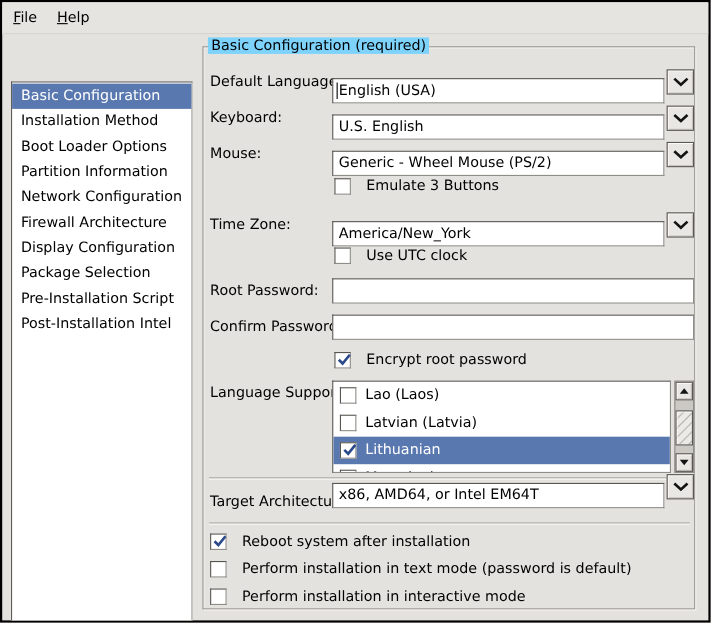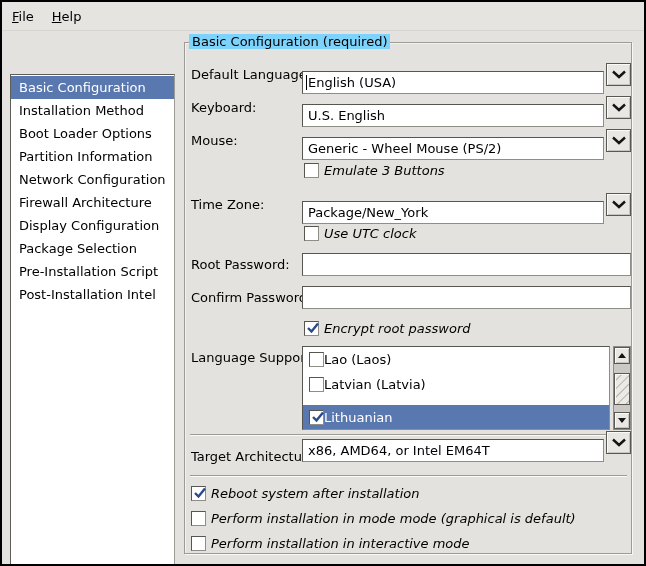--- a/index.html
+++ b/index.html
@@ -25,29 +25,29 @@
   .flabel { position:absolute; left:6px; height:23px; line-height:23px; white-space:nowrap; }
 
   .combo { position:absolute; left:117px; width:329px; height:23px; display:flex; }
   .entry { background:#fff; border:1px solid; border-color:#565550 #8f8d88 #8f8d88 #565550; height:23px;margin-top:8px; }
   .combo .entry { flex:1; position:relative; line-height:21px; padding-left:5px; margin-right:2px; overflow:hidden; white-space:nowrap; }
   .combo-btn { width:25px; height:23px; background:#e9e7e4; border:1px solid #5a5853; box-shadow:inset 1px 1px 0 #fbfaf8, inset -1px -1px 0 #c6c4bf; display:flex; align-items:center; justify-content:center; }
   .caret { position:absolute; left:3px; top:3px; width:1px; height:15px; background:#000; }
 
   input.text-field { position:absolute; left:117px; width:329px; height:23px; background:#fff; border:1px solid; border-color:#565550 #8f8d88 #8f8d88 #565550; font:13px "DejaVu Sans","Liberation Sans",sans-serif; padding-left:5px; }
 
-  .checkrow { position:absolute; display:flex; align-items:center; gap:5px; height:17px; white-space:nowrap;font-style:italic; }
+  .checkrow { position:absolute; display:flex; gap:14px; height:17px; white-space:nowrap; }
   .checkbox { position:relative; width:15px; height:15px; background:#fff; border:1px solid; border-color:#565550 #8f8d88 #8f8d88 #565550; flex:0 0 auto; }
   .checkbox .tick { display:none; position:absolute; left:0px; top:-2px; }
   .checkbox.checked .tick { display:block; }
 
   
   .lang-list { position:absolute; left:117px; top:303px; width:308px; height:84px; background:#fff; border:1px solid; border-color:#565550 #8f8d88 #8f8d88 #565550; overflow:hidden; }
-  .lang-row { height:25px; display:flex; align-items:center; gap:0; padding-left:6px; white-space:nowrap; }
-  .lang-row.selected { background:#5a78b0; color:#fff;margin-top:8px; }
+  .lang-row { height:25px; display:flex; align-items:center; gap:8px; padding-left:6px; white-space:nowrap; }
+  .lang-row.selected { background:#5a78b0; color:#fff; }
 
   
   .scrollbar { position:absolute; left:428px; top:303px; width:18px; height:84px; background:#cbc9c4; border:1px solid #8f8d88; }
   .sb-btn { position:absolute; left:0; width:16px; height:17px; background:#e9e7e4; border:1px solid #5a5853; box-shadow:inset 1px 1px 0 #fbfaf8, inset -1px -1px 0 #c6c4bf; display:flex; align-items:center; justify-content:center; }
   .sb-up { top:0; }
   .sb-down { bottom:0; }
   .tri-up { width:0; height:0; border-left:4px solid transparent; border-right:4px solid transparent; border-bottom:5px solid #141414; }
   .tri-down { width:0; height:0; border-left:4px solid transparent; border-right:4px solid transparent; border-top:5px solid #141414; }
   .sb-thumb { position:absolute; left:0; top:26px; width:16px; height:32px; border:1px solid #5a5853; background:#eceae7; background-image:repeating-linear-gradient(135deg, #eceae7 0px, #eceae7 4px, #b5b3ae 5px, #eceae7 6px); box-shadow:inset 1px 1px 0 #fbfaf8; }
 
@@ -109,21 +109,21 @@
         </div>
     </div>
 
     <div class="checkrow" style="left:119px; top:119px">
       <span class="checkbox"></span>
       <span>Emulate 3 Buttons</span>
     </div>
 
     <div class="flabel" style="top:150px">Time Zone:</div>
     <div class="combo" style="top:150px">
-      <div class="entry"><span>Package/New_York</span></div>
+      <div class="entry"><span>America/New_York</span></div>
       <div class="combo-btn">
           <svg width="16" height="9">
             <polyline points="2,1.5 8,7 14,1.5" fill="none" stroke="#141414" stroke-width="2.4"></polyline>
           </svg>
         </div>
     </div>
 
     <div class="checkrow" style="left:119px; top:182px">
       <span class="checkbox"></span>
       <span>Use UTC clock</span>
@@ -195,21 +195,21 @@
       <span class="checkbox checked">
           <svg class="tick" width="16" height="16">
             <polyline points="3,8 6.5,11.5 13,3.5" fill="none" stroke="#2b4a8b" stroke-width="2.4"></polyline>
           </svg>
         </span>
       <span>Reboot system after installation</span>
     </div>
 
     <div class="checkrow" style="left:6px; top:467px">
       <span class="checkbox"></span>
-      <span>Perform installation in mode mode (graphical is default)</span>
+      <span>Perform installation in text mode (password is default)</span>
     </div>
 
     <div class="checkrow" style="left:6px; top:492px">
       <span class="checkbox"></span>
       <span>Perform installation in interactive mode</span>
     </div>
 
   </div>
 </div>
 

